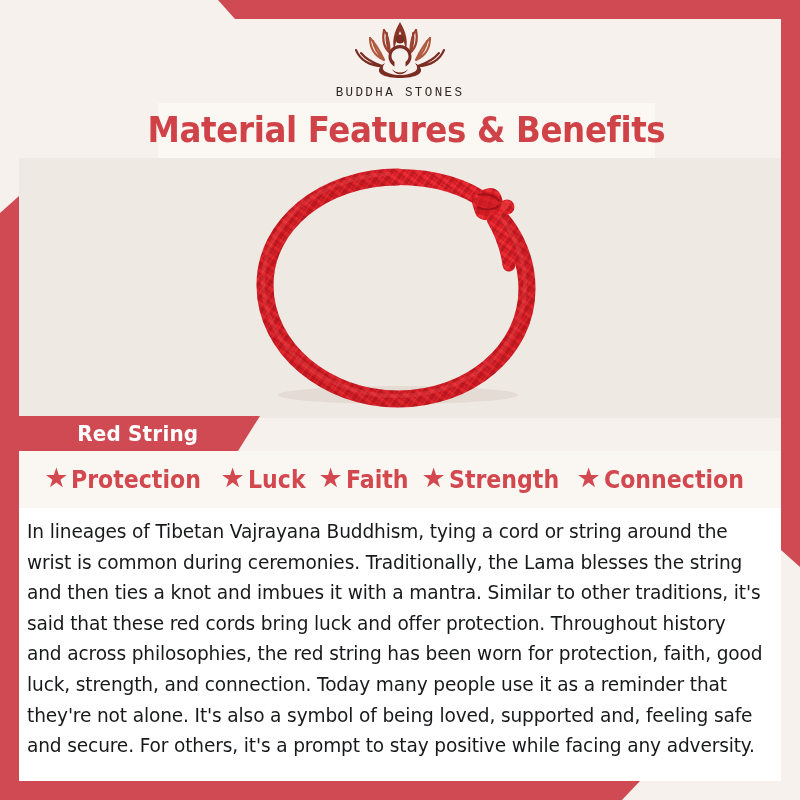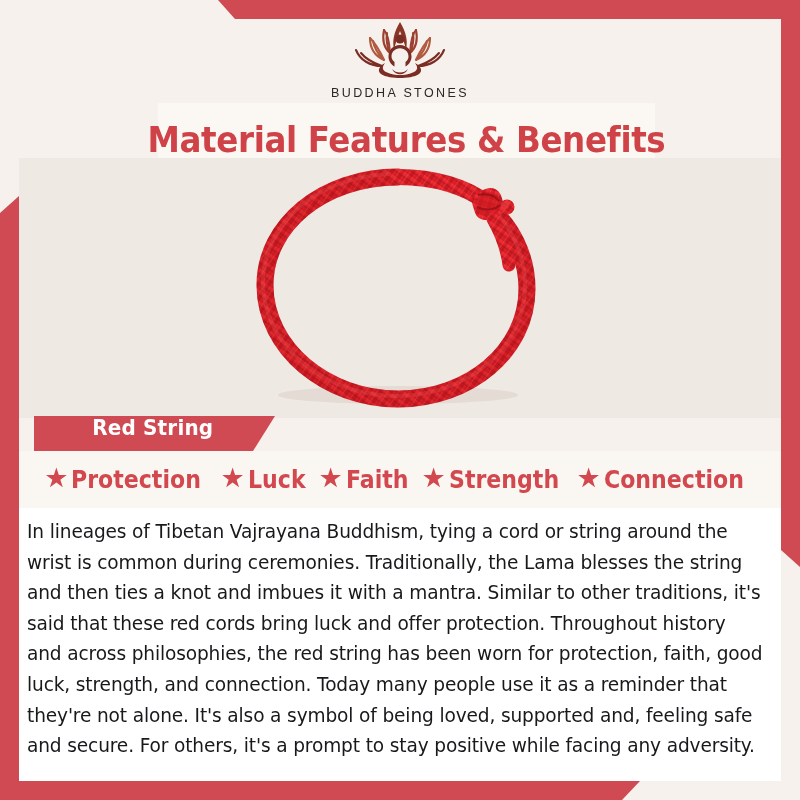--- a/index.html
+++ b/index.html
@@ -69,37 +69,37 @@
     width: 800px;
     text-align: center;
   }
   .logo-mark {
     display: block;
     margin: 0 auto;
   }
   .logo-word {
     display: block;
     margin-top: 2px;
-    font-family: Liberation Sans, sans-serif;
+    font-family: Liberation Mono, monospace;
     font-size: 12.5px;
     letter-spacing: 2.4px;
     color: #2e2621;
     font-weight: 400;
   }
 
   
   .title-band {
     position: absolute;
     left: 158px;
     top: 103px;
     width: 497px;
     height: 55px;
     background: #fbf7f3;
     display: flex;
-    align-items: flex-end;
+    align-items: center;
     justify-content: center;
   }
   .title-text {
     font-family: "DejaVu Sans", sans-serif;
     font-weight: 700;
     font-size: 35px;
     line-height: 1;
     letter-spacing: -0.4px;
     color: #cf4247;
     transform: scaleX(0.93);
@@ -119,27 +119,28 @@
   .photo-stage .cord-svg {
     position: absolute;
     left: 50%;
     top: 50%;
     transform: translate(-50%, -50%);
   }
 
   
   .ribbon {
     position: absolute;
-    left: 34px;
+    left: 19px;
     top: 416px;
     height: 35px;
     width: 241px;
     background: #cf4a52;
     clip-path: polygon(0 0, 100% 0, calc(100% - 22px) 100%, 0 100%);
     display: flex;
+    align-items: center;
   }
   .ribbon-text {
     margin-left: 55px;
     font-family: "DejaVu Sans", sans-serif;
     font-weight: 700;
     font-size: 21px;
     color: #ffffff;
     letter-spacing: 0.2px;
     transform: scaleX(0.95);
     white-space: nowrap;

